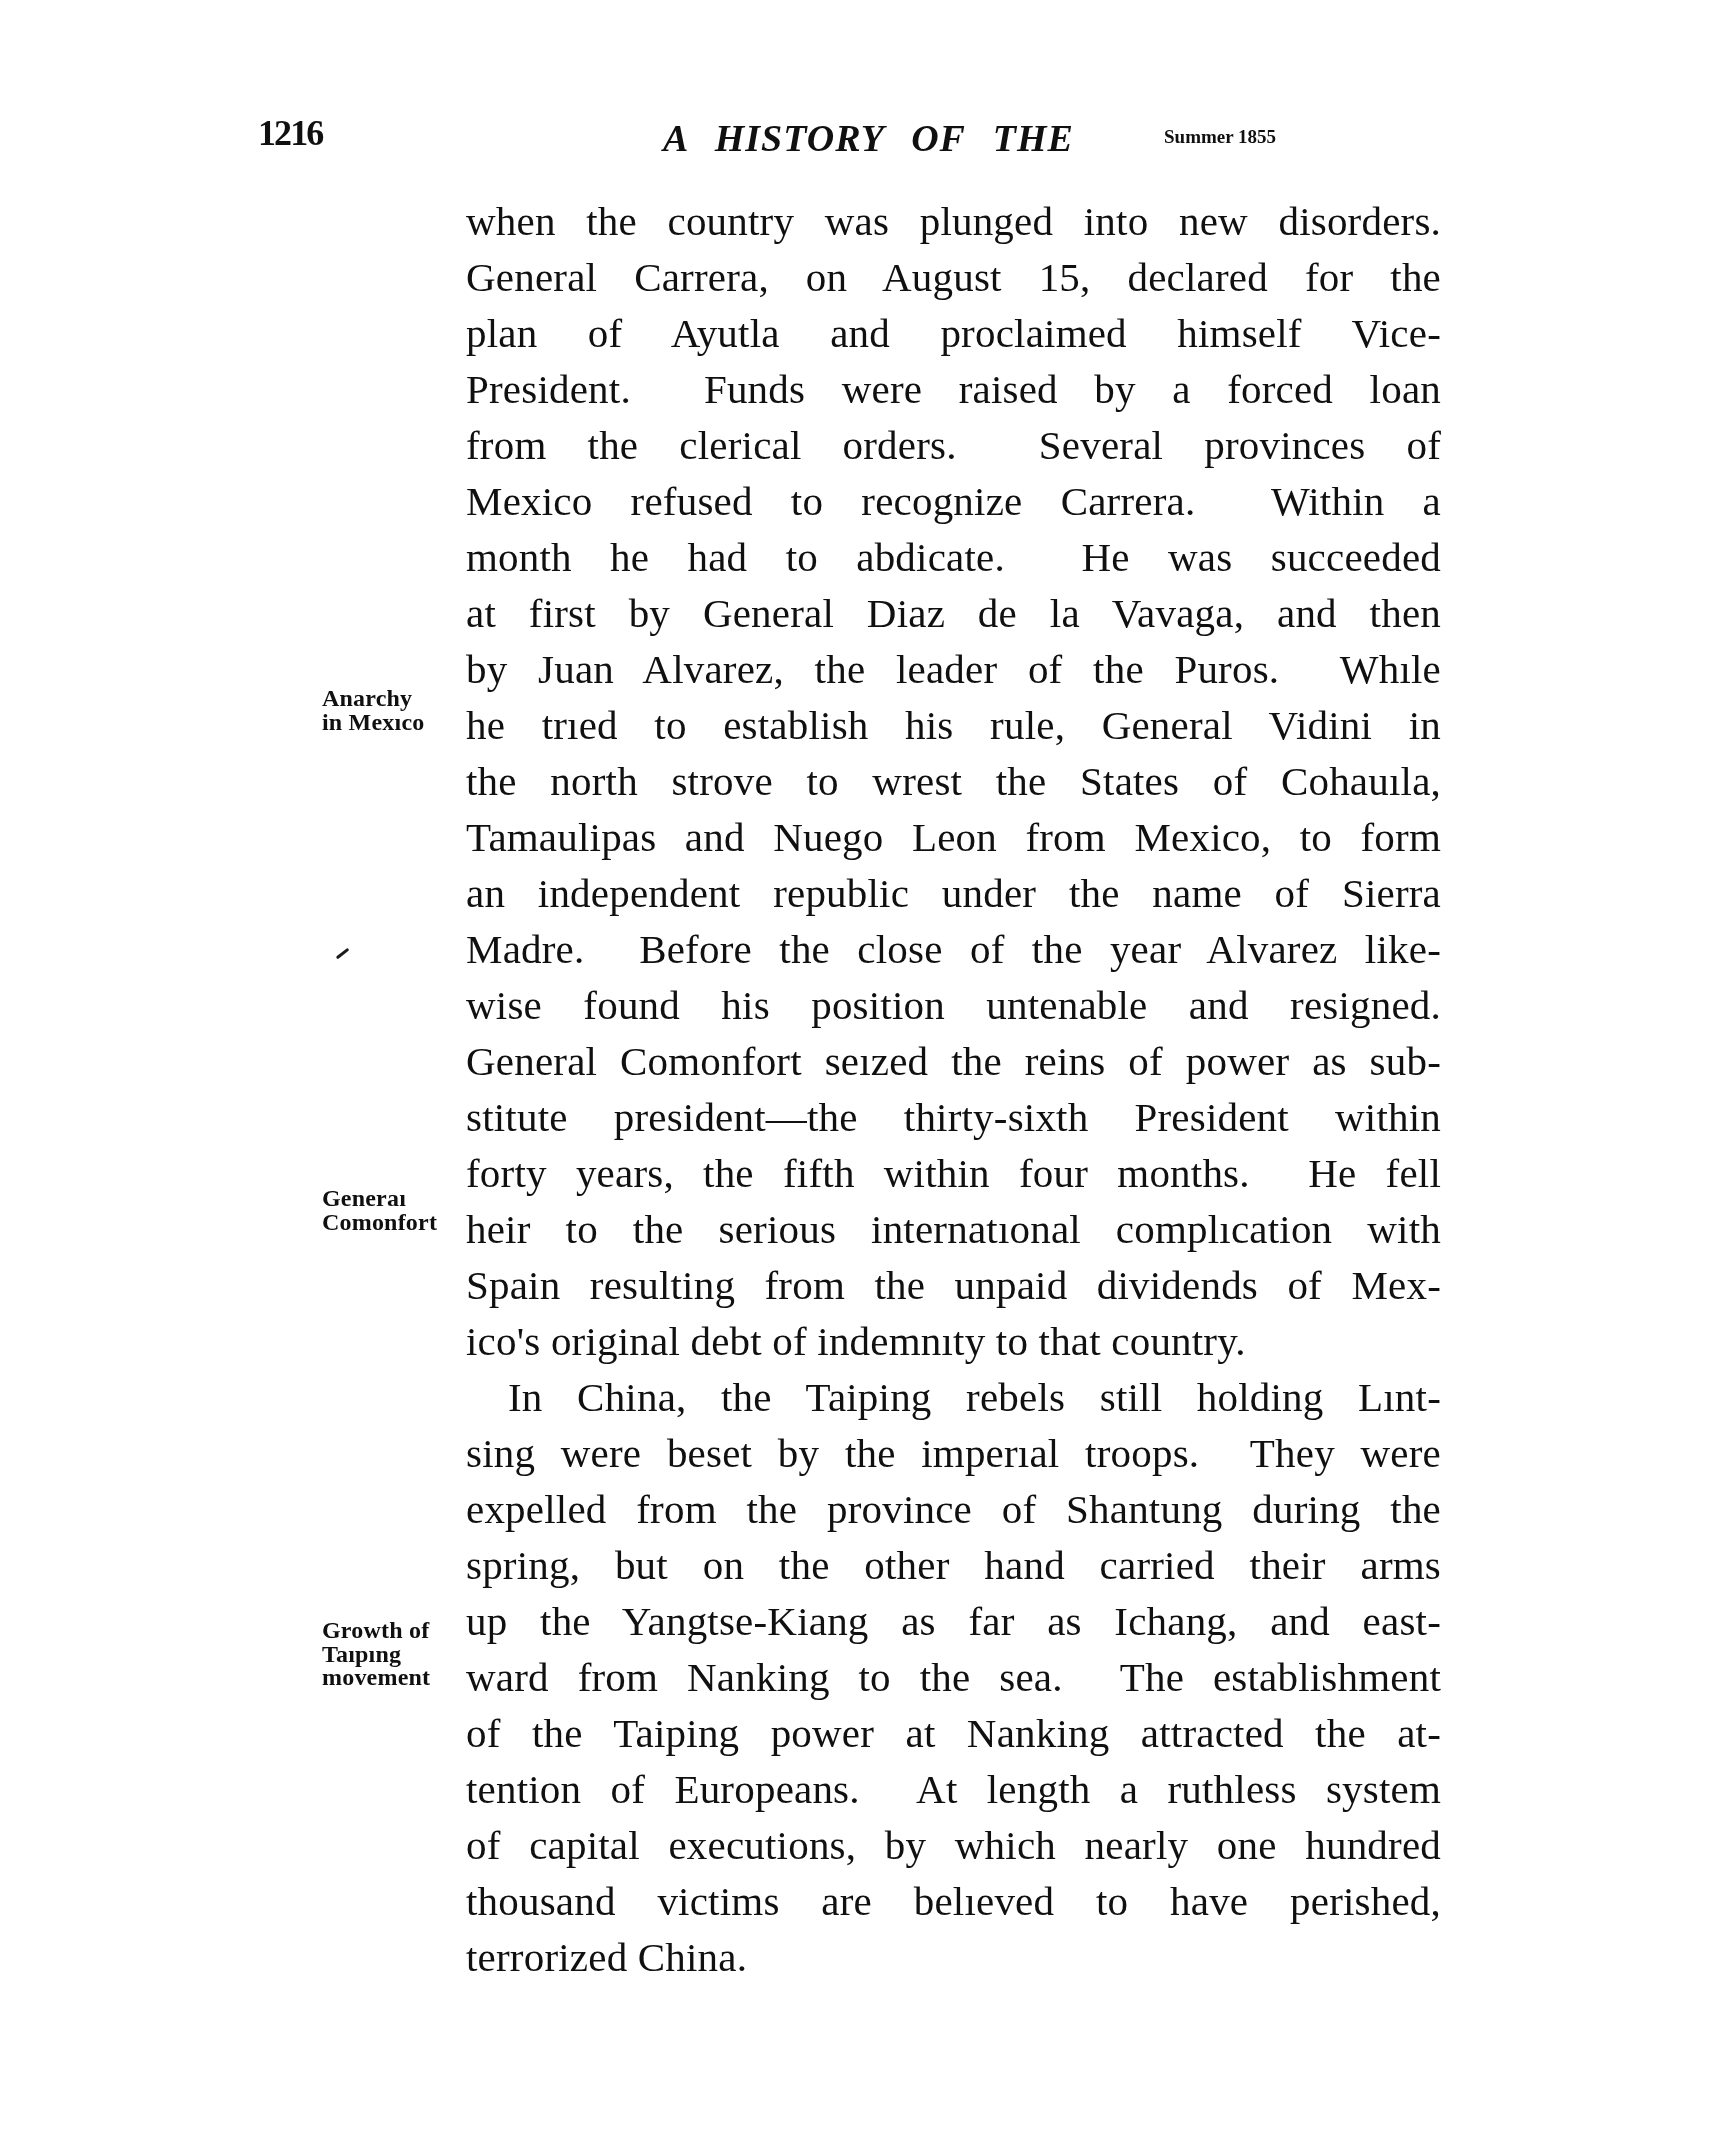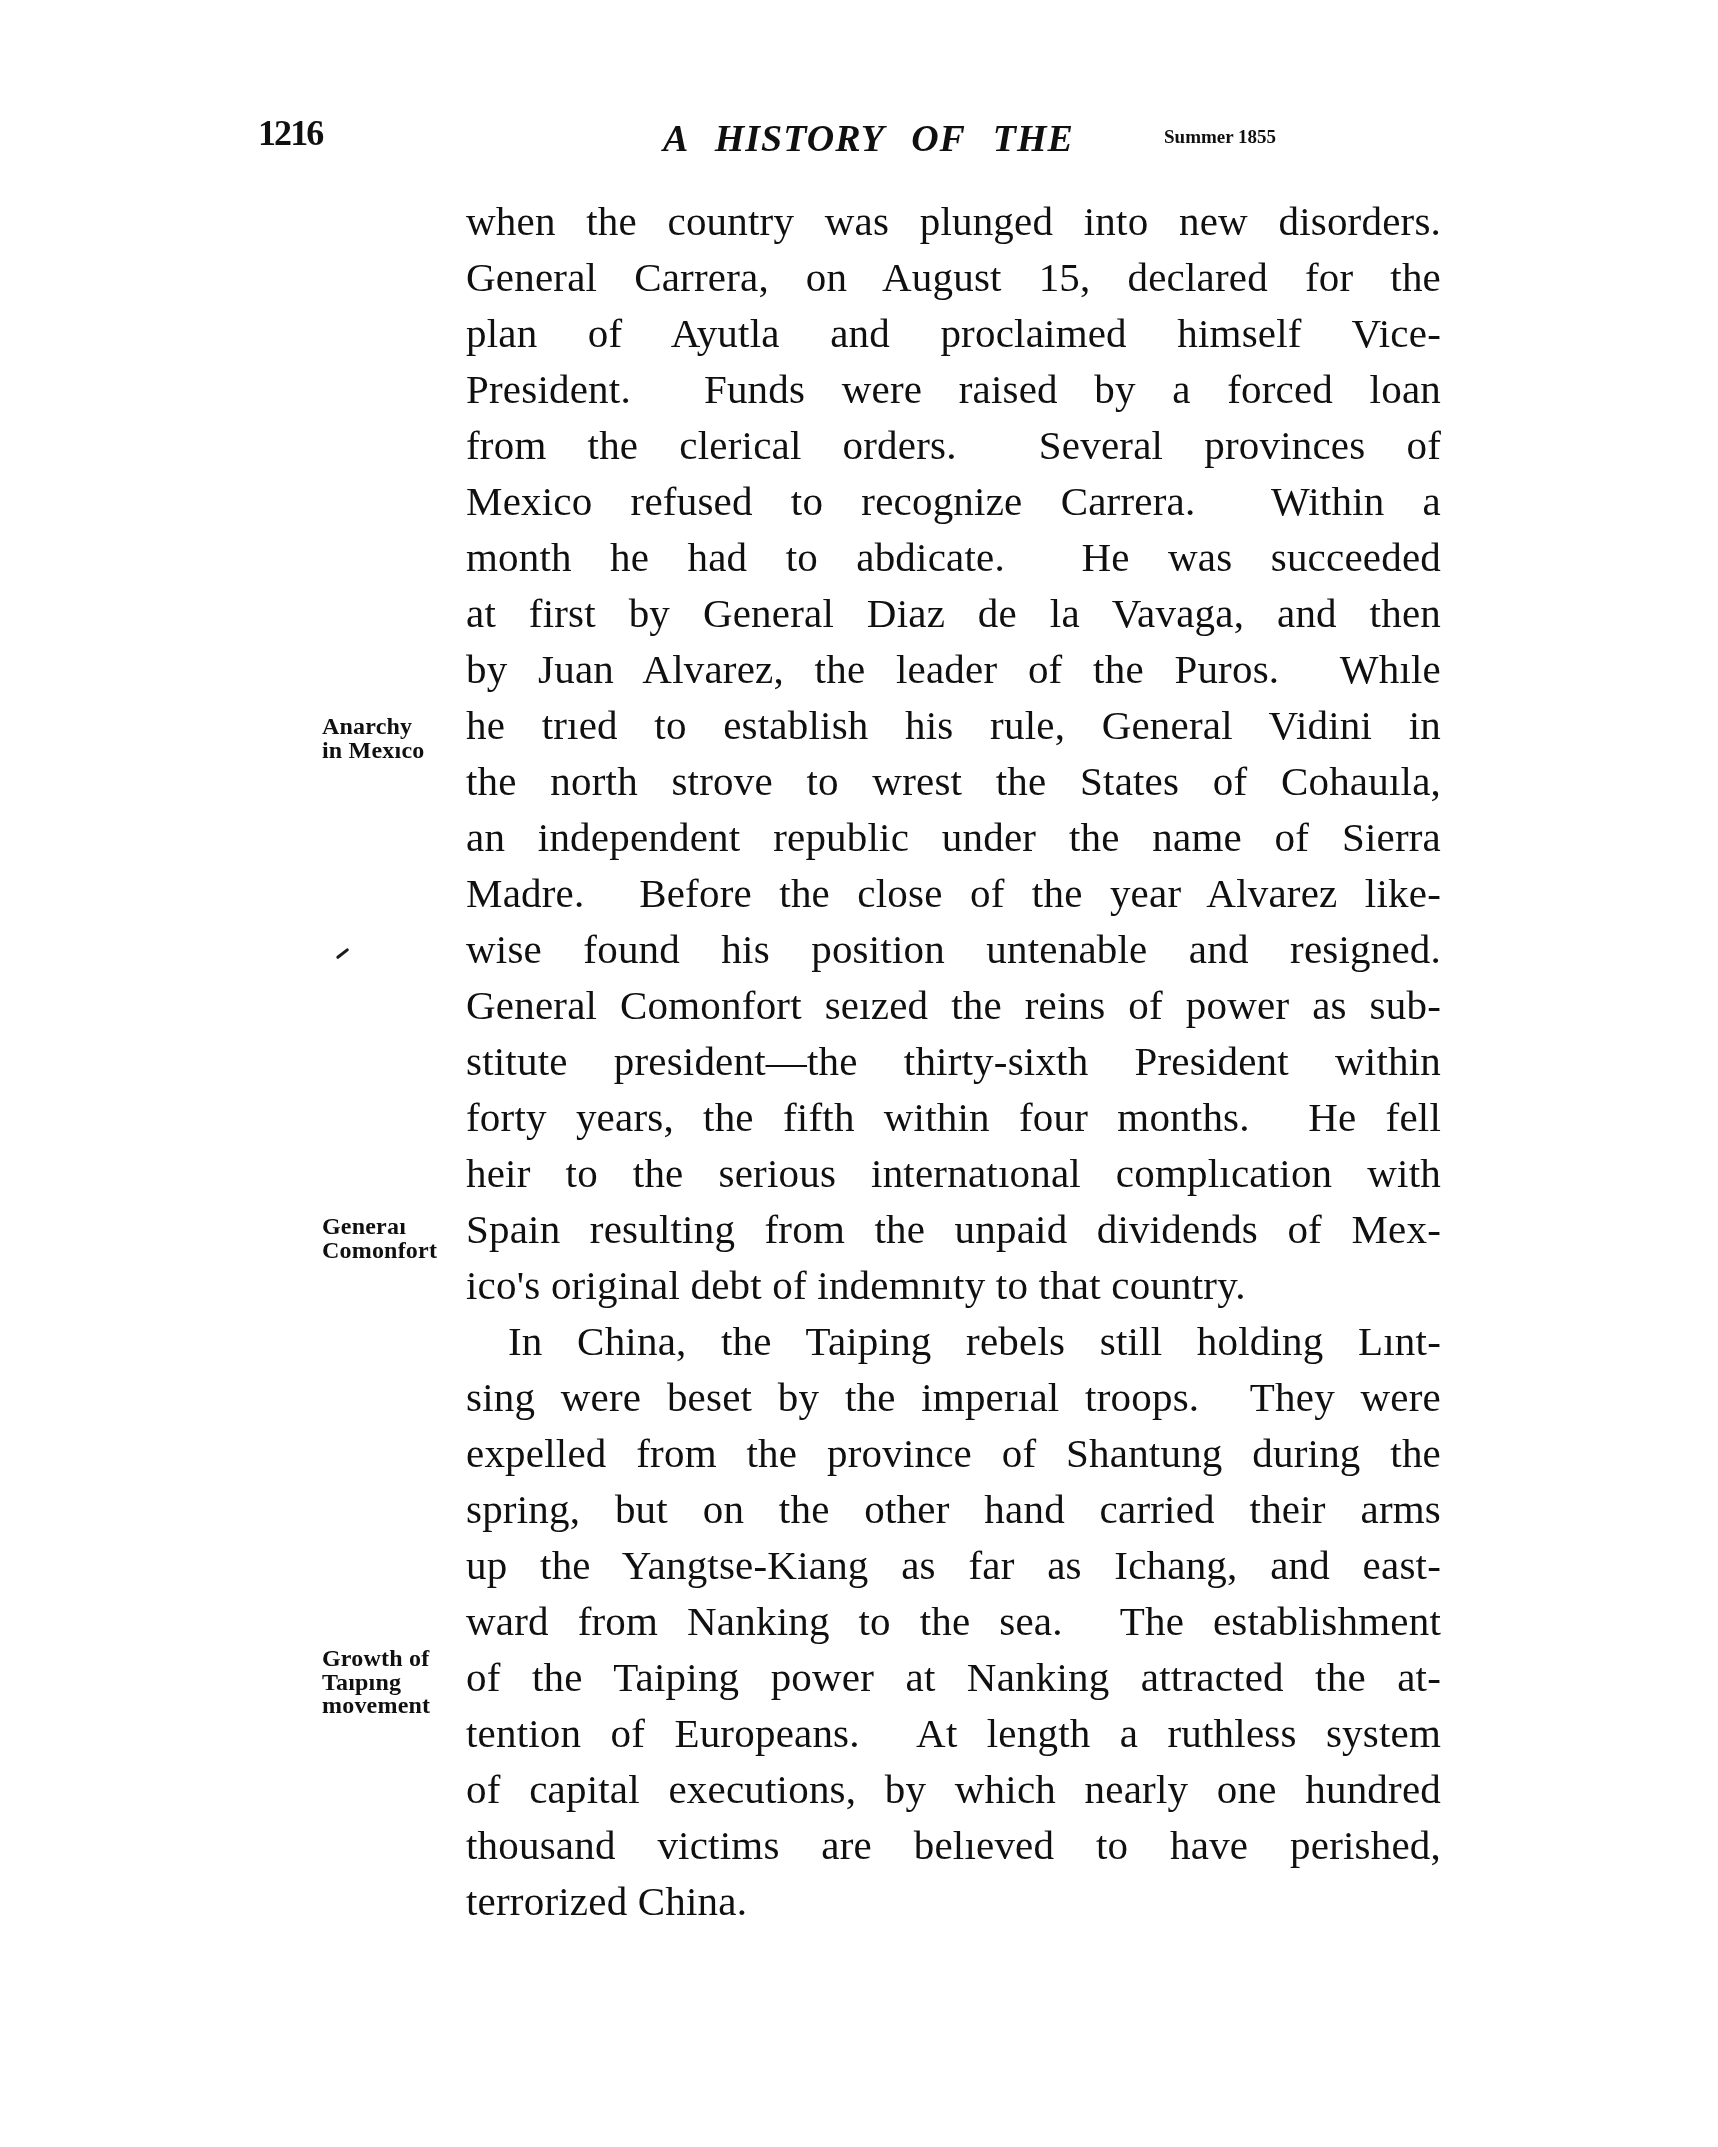--- a/index.html
+++ b/index.html
@@ -70,21 +70,20 @@
   }
   
   .margin-note {
     position: absolute;
     left: 322px;
     width: 143px;
     font-size: 24px;
     line-height: 23.5px;
     font-weight: 700;
     letter-spacing: 0.2px;
-    margin-top: 28px;
   }
   
   .stray-mark {
     position: absolute;
     left: 335px;
     top: 952px;
     width: 15.3px;
     height: 2.9px;
     background: #1b1b1b;
     border-radius: 1.9px;
@@ -124,20 +123,21 @@
         <div class="line">General Carrera, on August 15, declared for the</div>
         <div class="line">plan of Ayutla and proclaimed himself Vice-</div>
         <div class="line">President.  Funds were raised by a forced loan</div>
         <div class="line">from the clerical orders.  Several provinces of</div>
         <div class="line">Mexico refused to recognize Carrera.  Within a</div>
         <div class="line">month he had to abdicate.  He was succeeded</div>
         <div class="line">at first by General Diaz de la Vavaga, and then</div>
         <div class="line">by Juan Alvarez, the leader of the Puros.  Whıle</div>
         <div class="line">he trıed to establish his rule, General Vidini in</div>
         <div class="line">the north strove to wrest the States of Cohauıla,</div>
+        <div class="line">Tamaulipas and Nuego Leon from Mexico, to form</div>
         <div class="line">an independent republic under the name of Sierra</div>
         <div class="line">Madre.  Before the close of the year Alvarez like-</div>
         <div class="line">wise found his position untenable and resigned.</div>
         <div class="line">General Comonfort seızed the reins of power as sub-</div>
         <div class="line">stitute president—the thirty-sixth President within</div>
         <div class="line">forty years, the fifth within four months.  He fell</div>
         <div class="line">heir to the serious internatıonal complıcation with</div>
         <div class="line">Spain resulting from the unpaid dividends of Mex-</div>
         <div class="line last">ico's original debt of indemnıty to that country.</div>
       </div>

